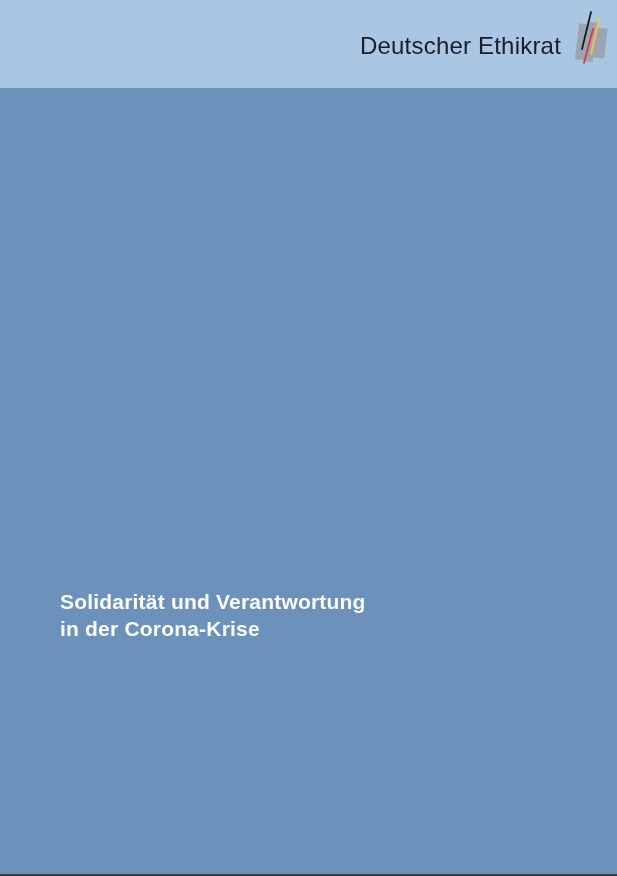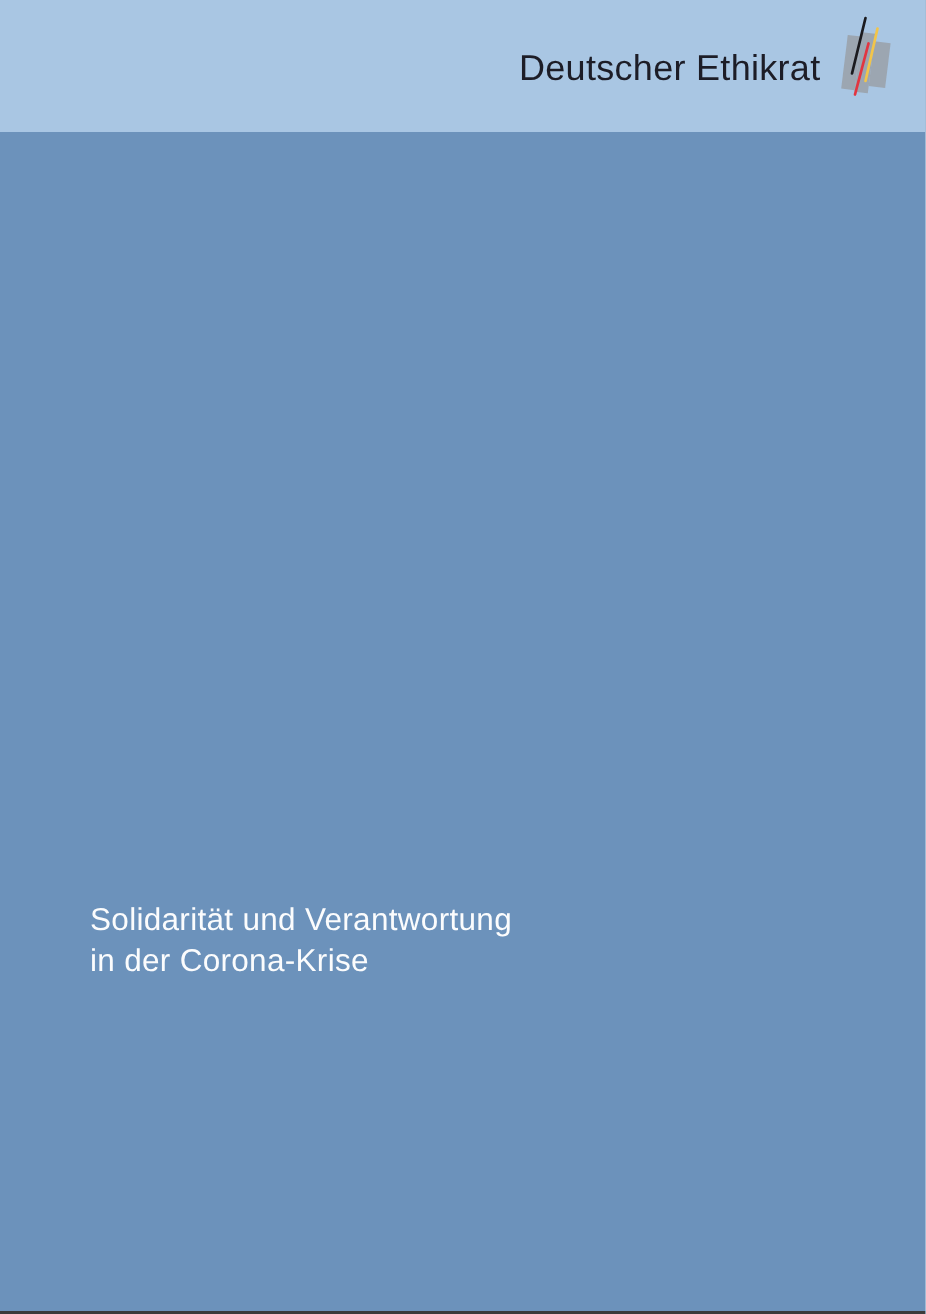--- a/index.html
+++ b/index.html
@@ -29,21 +29,20 @@
     border-bottom:2px solid var(--bottom-border);
   }
   .header{
     position:absolute;
     top:0;left:0;right:0;
     height:88px;
     background:var(--header-bg);
     display:flex;
     align-items:center;
     justify-content:flex-end;
-    padding-right:14px;
   }
   .brand{
     font-size:24px;
     font-weight:400;
     color:var(--brand-text);
     letter-spacing:0.2px;
     margin-right:10px;
     position:relative;
     top:2px;
   }
@@ -61,25 +60,24 @@
   .logo .stripe-yellow{stroke:var(--logo-stripe-yellow);}
   .logo .stripe{stroke-width:1.8;stroke-linecap:round;fill:none;}
   .cover-titles{
     position:absolute;
     left:60px;
     top:588px;
     width:480px;
   }
   .title{
     font-size:21px;
-    font-weight:400;
+    font-weight:700;
     color:var(--title-text);
     line-height:27px;
     letter-spacing:0.2px;
-    margin-top:12px;
   }
   .title .line{display:block;}
   .subtitle{
     margin-top:29px;
     font-size:11px;
     font-weight:400;
     color:var(--subtitle-text);
     letter-spacing:0.8px;
   }
 </style>

